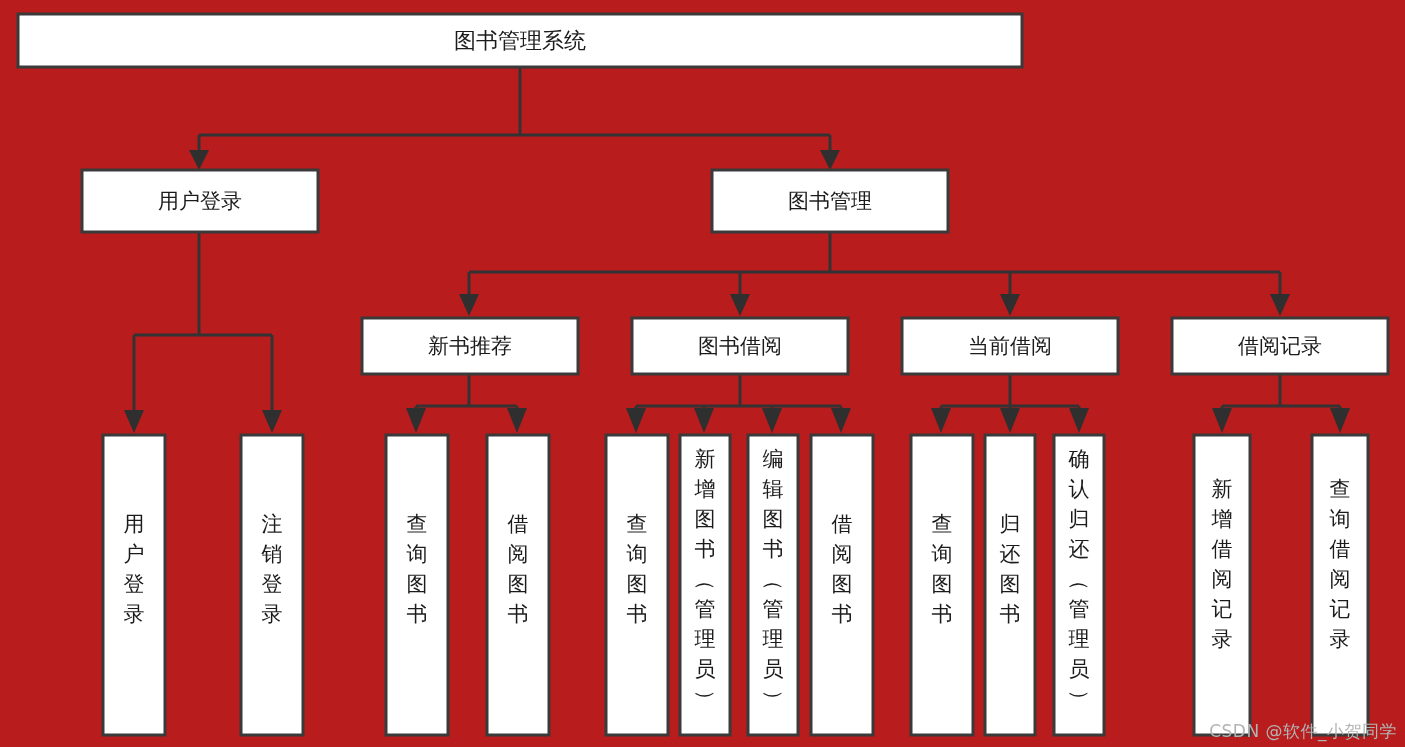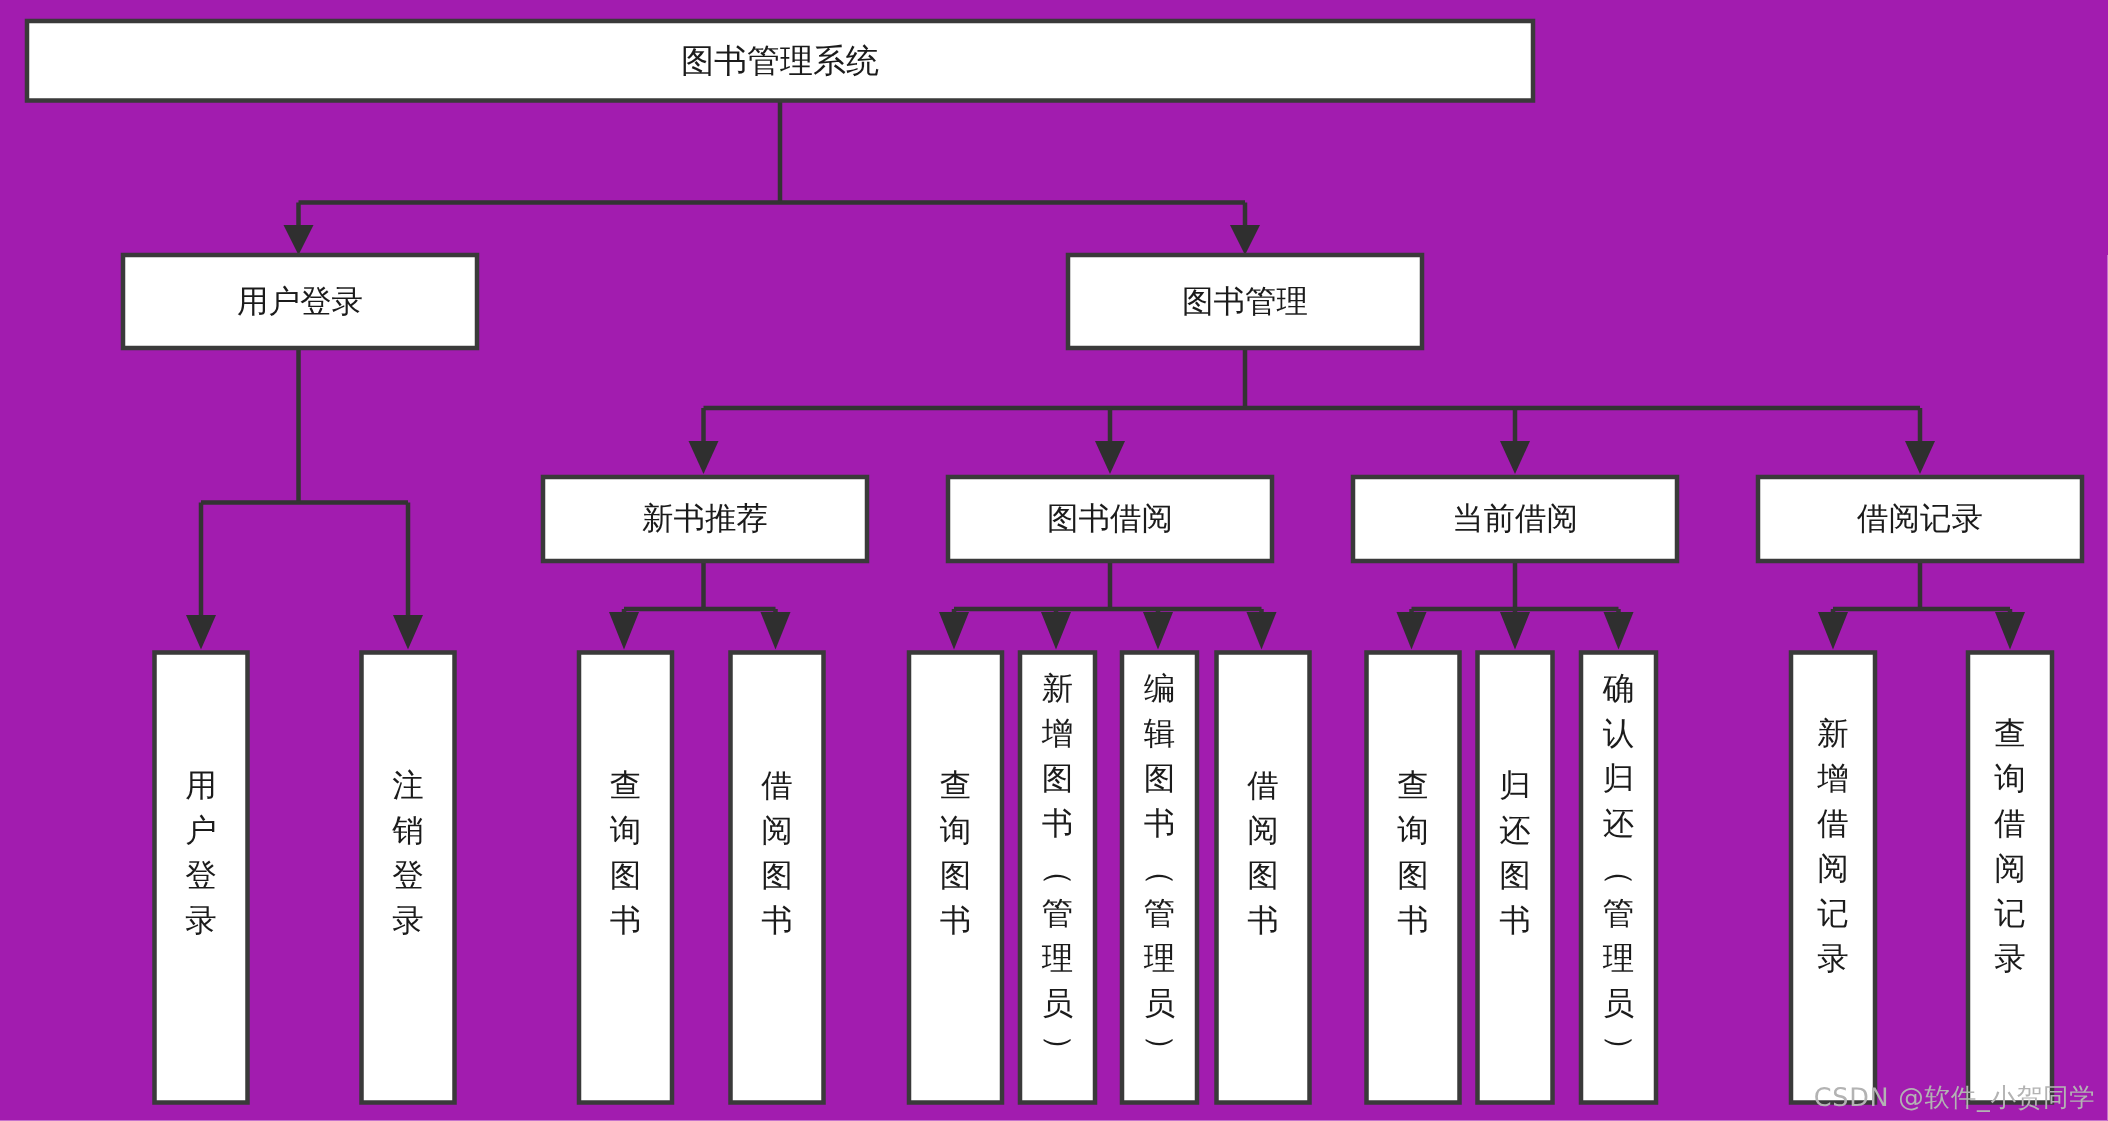--- a/index.html
+++ b/index.html
@@ -11,21 +11,21 @@
   body {
     width: 1405px;
     height: 747px;
     overflow: hidden;
     font-family: "DejaVu Sans", "Liberation Sans", sans-serif;
   }
   #diagram-root {
     position: relative;
     width: 1405px;
     height: 747px;
-    background: #a21caf;
+    background: #b91c1c;
   }
   svg#flowchart {
     position: absolute;
     top: 0;
     left: 0;
     width: 1405px;
     height: 747px;
     display: block;
   }
   .node-box {

